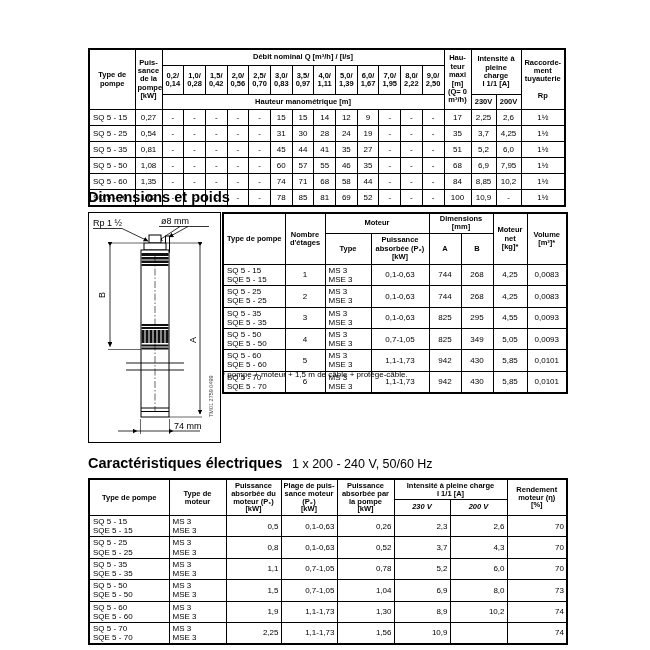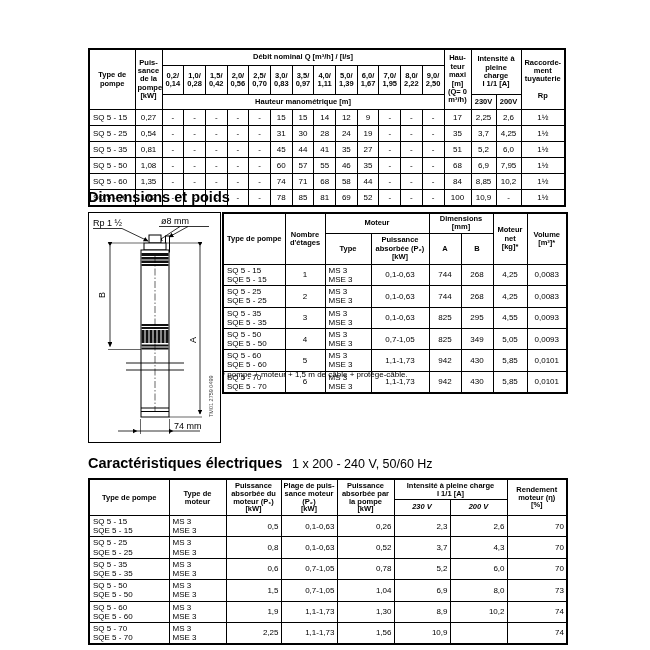--- a/index.html
+++ b/index.html
@@ -509,21 +509,21 @@
             <td>0,52</td>
             <td>3,7</td>
             <td>4,3</td>
             <td>70</td>
           </tr>
           <tr>
             <td>SQ 5 - 35
 SQE 5 - 35</td>
             <td>MS 3
 MSE 3</td>
-            <td>0,6</td>
+            <td>1,1</td>
             <td>0,7-1,05</td>
             <td>0,78</td>
             <td>5,2</td>
             <td>6,0</td>
             <td>70</td>
           </tr>
           <tr>
             <td>SQ 5 - 50
 SQE 5 - 50</td>
             <td>MS 3

